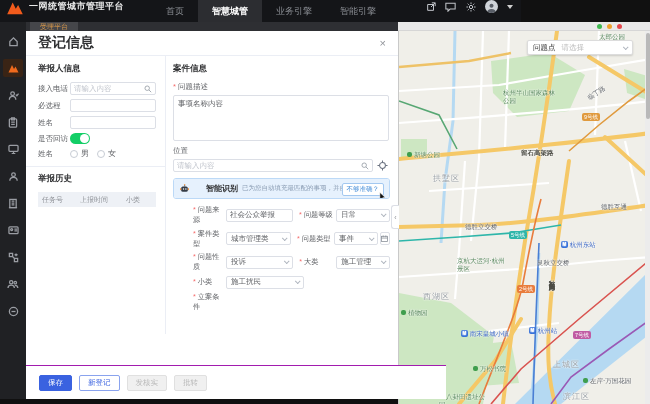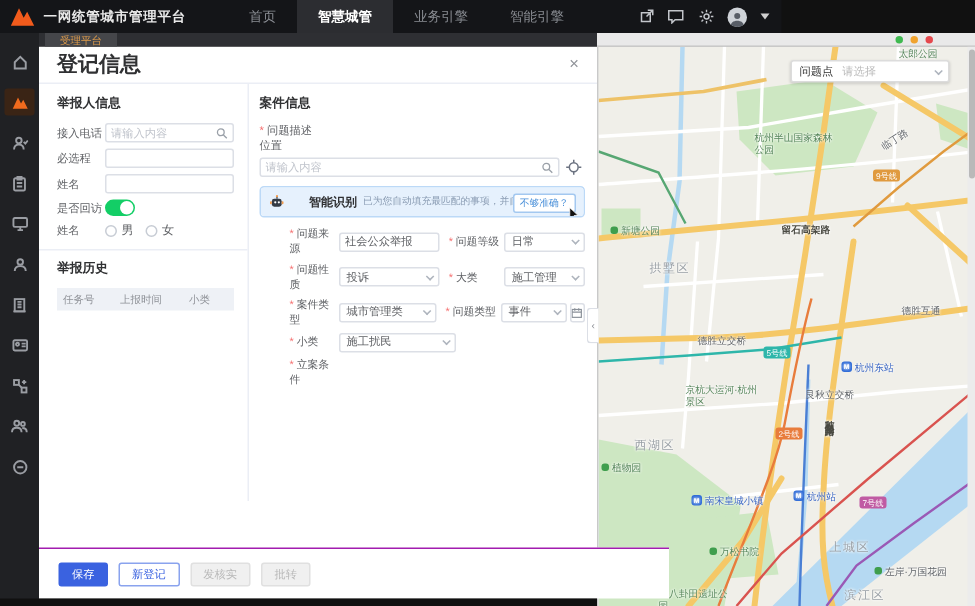--- a/index.html
+++ b/index.html
@@ -1,21 +1,21 @@
 <!DOCTYPE html>
 <html><head>
 <meta charset="utf-8">
 <style>
   * { margin:0; padding:0; box-sizing:border-box; }
   html,body { width:650px; height:404px; overflow:hidden; background:#111;
     font-family:"Liberation Sans","DejaVu Sans",sans-serif; font-size:8px; color:#606266; }
 
   
   .topbar { position:absolute; left:0; top:0; width:521px; height:22px; background:#141518;
-    display:flex; align-items:center; z-index:30; }
+    display:flex; align-items:flex-start; z-index:30; }
   .logo { width:20px; height:16px; margin-left:5px; display:flex; align-items:center; justify-content:center; }
   .app-title { color:#e8e8e8; font-size:9px; font-weight:bold; margin-left:4px; letter-spacing:.5px; }
   .nav { display:flex; margin-left:28px; height:22px; }
   .nav-item { padding:0 14px; display:flex; align-items:center; color:#8a8d93; font-size:9px; cursor:pointer; }
   .nav-item.active { background:#2c2d31; color:#ffffff; font-weight:bold; }
   .top-icons { margin-left:auto; display:flex; align-items:center; gap:9px; padding-right:8px; }
   .tico { width:11px; height:11px; display:flex; align-items:center; justify-content:center; }
   .avatar { width:13px; height:13px; border-radius:50%; background:#cfd3d8; display:flex; align-items:flex-end; justify-content:center; overflow:hidden; }
   .caret-w { width:0; height:0; border-left:3px solid transparent; border-right:3px solid transparent; border-top:4px solid #cfcfcf; }
 
@@ -311,20 +311,21 @@
         <span>任务号</span>
         <span>上报时间</span>
         <span>小类</span>
       </div>
     </div>
 
     <div class="col-r">
       <div class="sec-t">案件信息</div>
 
       <div class="flab req">问题描述</div>
+      <textarea class="textarea" style="">事项名称内容</textarea>
 
       <div class="flab">位置</div>
       <div class="loc-line">
         <span class="inp" style="width:200px">
           <input placeholder="请输入内容" style="">
           <span class="sicon">
             <svg width="8" height="8" viewBox="0 0 10 10">
                 <circle cx="4" cy="4" r="2.8" fill="none" stroke="#9aa0a8" stroke-width="1.1"></circle>
                 <path d="M6.2 6.2 L9 9" stroke="#9aa0a8" stroke-width="1.1"></path>
               </svg>
@@ -367,48 +368,48 @@
         <span class="inp w78">
             <input value="社会公众举报" style="">
           </span>
         <span class="fl2 req">问题等级</span>
         <span class="sel w62">
             <span>日常</span>
             <span class="car"></span>
           </span>
       </div>
       <div class="frow">
-        <span class="fl req">问题性质</span>
-        <span class="sel w78">
-            <span>投诉</span>
-            <span class="car"></span>
-          </span>
-        <span class="fl2 req">大类</span>
-        <span class="sel w62">
-            <span>施工管理</span>
-            <span class="car"></span>
-          </span>
-      </div>
-      <div class="frow">
         <span class="fl req">案件类型</span>
         <span class="sel w78">
             <span>城市管理类</span>
             <span class="car"></span>
           </span>
         <span class="fl2 req">问题类型</span>
         <span class="sel w52">
             <span>事件</span>
             <span class="car"></span>
           </span>
         <span class="mini-btn">
           <svg width="7" height="7" viewBox="0 0 8 8">
               <rect x="0.5" y="1.5" width="7" height="6" fill="none" stroke="#8a9099" stroke-width="0.9"></rect>
               <path d="M2.5 0.5 v2 M5.5 0.5 v2 M0.5 3.5 h7" stroke="#8a9099" stroke-width="0.9"></path>
             </svg>
         </span>
+      </div>
+      <div class="frow">
+        <span class="fl req">问题性质</span>
+        <span class="sel w78">
+            <span>投诉</span>
+            <span class="car"></span>
+          </span>
+        <span class="fl2 req">大类</span>
+        <span class="sel w62">
+            <span>施工管理</span>
+            <span class="car"></span>
+          </span>
       </div>
       <div class="frow">
         <span class="fl req">小类</span>
         <span class="sel w78">
             <span>施工扰民</span>
             <span class="car"></span>
           </span>
       </div>
       <div class="frow">
         <span class="fl req">立案条件</span>

